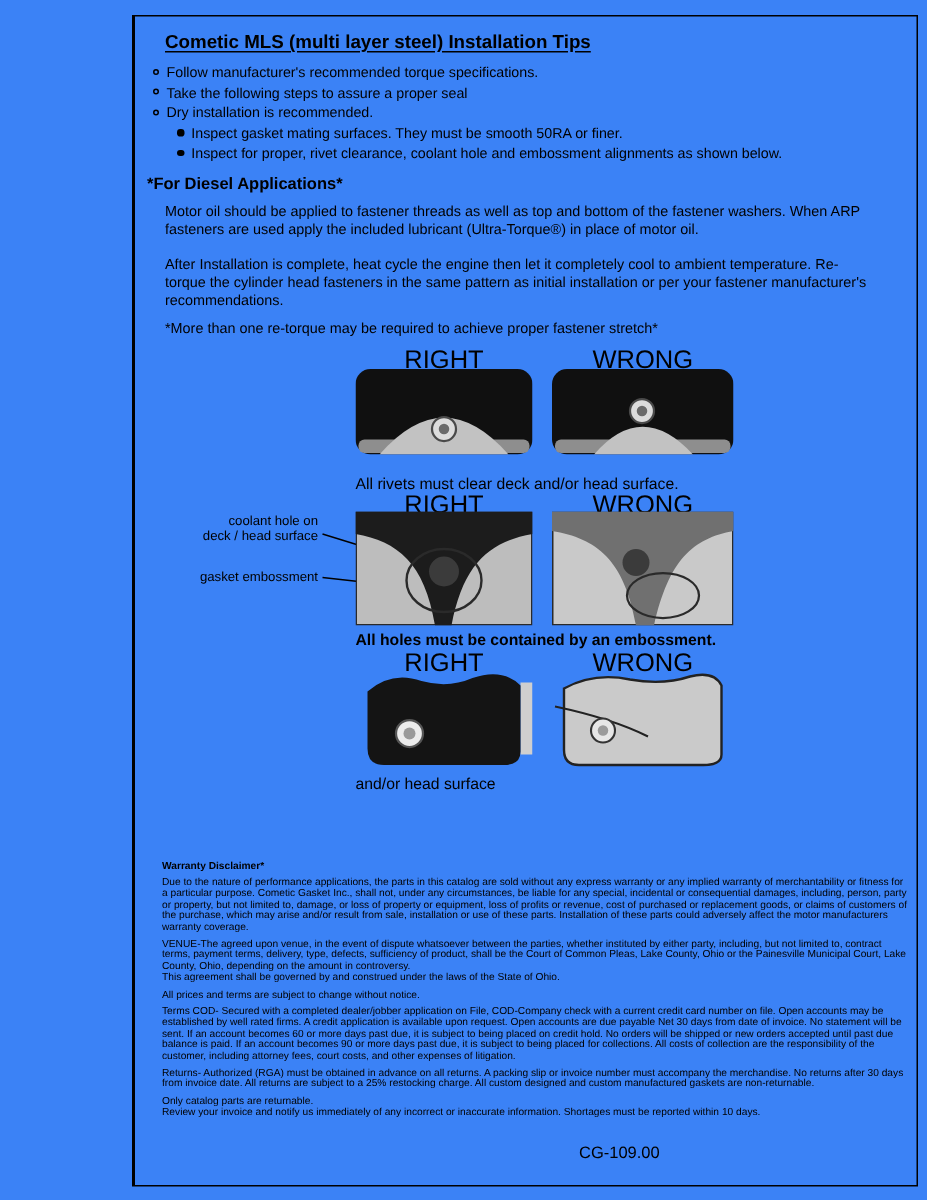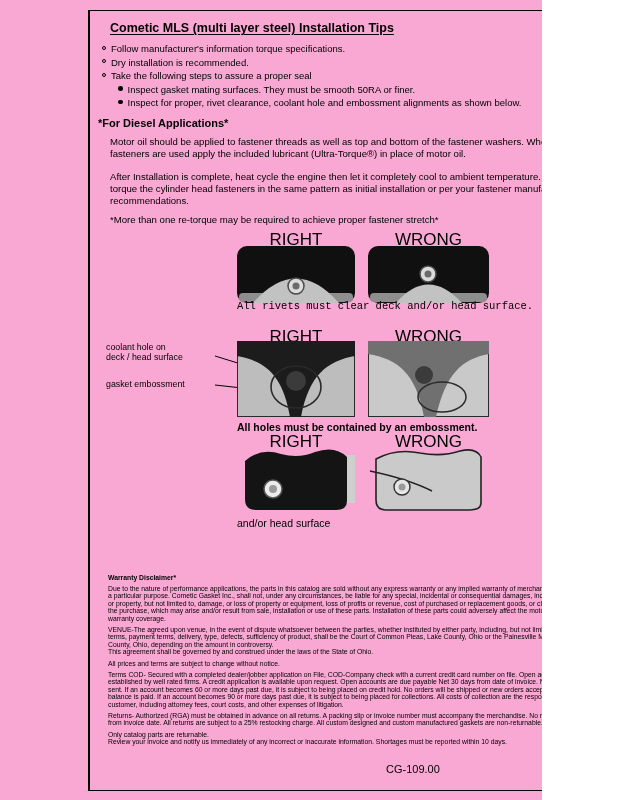--- a/index.html
+++ b/index.html
@@ -1,18 +1,18 @@
 <!DOCTYPE html>
 <html><head>
 <meta charset="utf-8">
 <style>
   * { margin:0; padding:0; box-sizing:border-box; }
   html,body { background:#ffffff; }
   body { width:618px; height:800px; font-family:"Liberation Sans", sans-serif; color:#000; }
-  .page { position:relative; width:542px; height:800px; background:#f9a8d4; overflow:hidden; }
+  .page { position:relative; width:618px; height:800px; background:#3b82f6; overflow:hidden; }
   .frame { position:absolute; left:88px; top:10px; width:524px; height:781px;
            border:1px solid #000; border-left-width:2px; background:transparent; }
 
   .title { position:absolute; left:110px; top:21px; font-size:12.5px; font-weight:bold;
            text-decoration:underline; text-underline-offset:2px; }
 
   .bullets { position:absolute; left:102px; top:43px; font-size:9.5px; line-height:11px; width:480px; }
   .bullet-row { display:flex; align-items:flex-start; margin-bottom:2.6px; }
   .bullet-row.sub { margin-left:16px; }
   .marker-o { width:4px; height:4px; border:1px solid #000; border-radius:50%; margin:2.6px 5px 0 0; flex:none; }
@@ -34,25 +34,25 @@
 
   .panel { position:absolute; display:block; }
   .pn-r1-right { left:237px; top:246px; width:118px; height:57px; }
   .pn-r1-wrong { left:368px; top:246px; width:121px; height:57px; }
   .pn-r2-right { left:237px; top:341px; width:118px; height:76px; }
   .pn-r2-wrong { left:368px; top:341px; width:121px; height:76px; }
   .pn-r3-right { left:237px; top:445px; width:118px; height:68px; }
   .pn-r3-wrong { left:368px; top:445px; width:121px; height:68px; }
 
   .caption { position:absolute; left:237px; font-size:10.5px; line-height:13px; }
-  .cap1 { top:300px;font-family:Liberation Mono, monospace; }
+  .cap1 { top:317px; }
   .cap2 { top:421px;font-weight:bold; }
   .cap3 { top:517px; }
 
-  .ann { position:absolute; font-size:8.8px; line-height:10px; width:106px; left:106px; }
+  .ann { position:absolute; font-size:8.8px; line-height:10px; text-align:right; width:106px; left:106px; }
   .ann1 { top:342px; }
   .ann2 { top:379px; }
   .leaders { position:absolute; left:214px; top:345px; width:86px; height:55px; }
 
   .disclaimer { position:absolute; left:108px; top:574px; width:497px; font-size:6.8px; line-height:7.4px; }
   .disclaimer .dh { font-weight:bold; margin-bottom:3.5px; }
   .disclaimer p, .disclaimer .dl { margin-bottom:4px; }
   .disclaimer .tight { margin-bottom:0; }
 
   .footer-code { position:absolute; left:386px; top:763px; font-size:11px; }
@@ -61,29 +61,29 @@
 <body>
 
 <div class="page">
   <div class="frame"></div>
 
   <div class="title">Cometic MLS (multi layer steel) Installation Tips</div>
 
   <div class="bullets">
     <div class="bullet-row">
       <span class="marker-o"></span>
-      <span>Follow manufacturer's information torque specifications.</span>
+      <span>Follow manufacturer's recommended torque specifications.</span>
+    </div>
+    <div class="bullet-row">
+      <span class="marker-o"></span>
+      <span>Take the following steps to assure a proper seal</span>
     </div>
     <div class="bullet-row">
       <span class="marker-o"></span>
       <span>Dry installation is recommended.</span>
-    </div>
-    <div class="bullet-row">
-      <span class="marker-o"></span>
-      <span>Take the following steps to assure a proper seal</span>
     </div>
     <div class="bullet-row sub">
       <span class="marker-f"></span>
       <span>Inspect gasket mating surfaces.  They must be smooth 50RA or finer.</span>
     </div>
     <div class="bullet-row sub">
       <span class="marker-f"></span>
       <span>Inspect for proper, rivet clearance, coolant hole and embossment alignments as shown below.</span>
     </div>
   </div>

